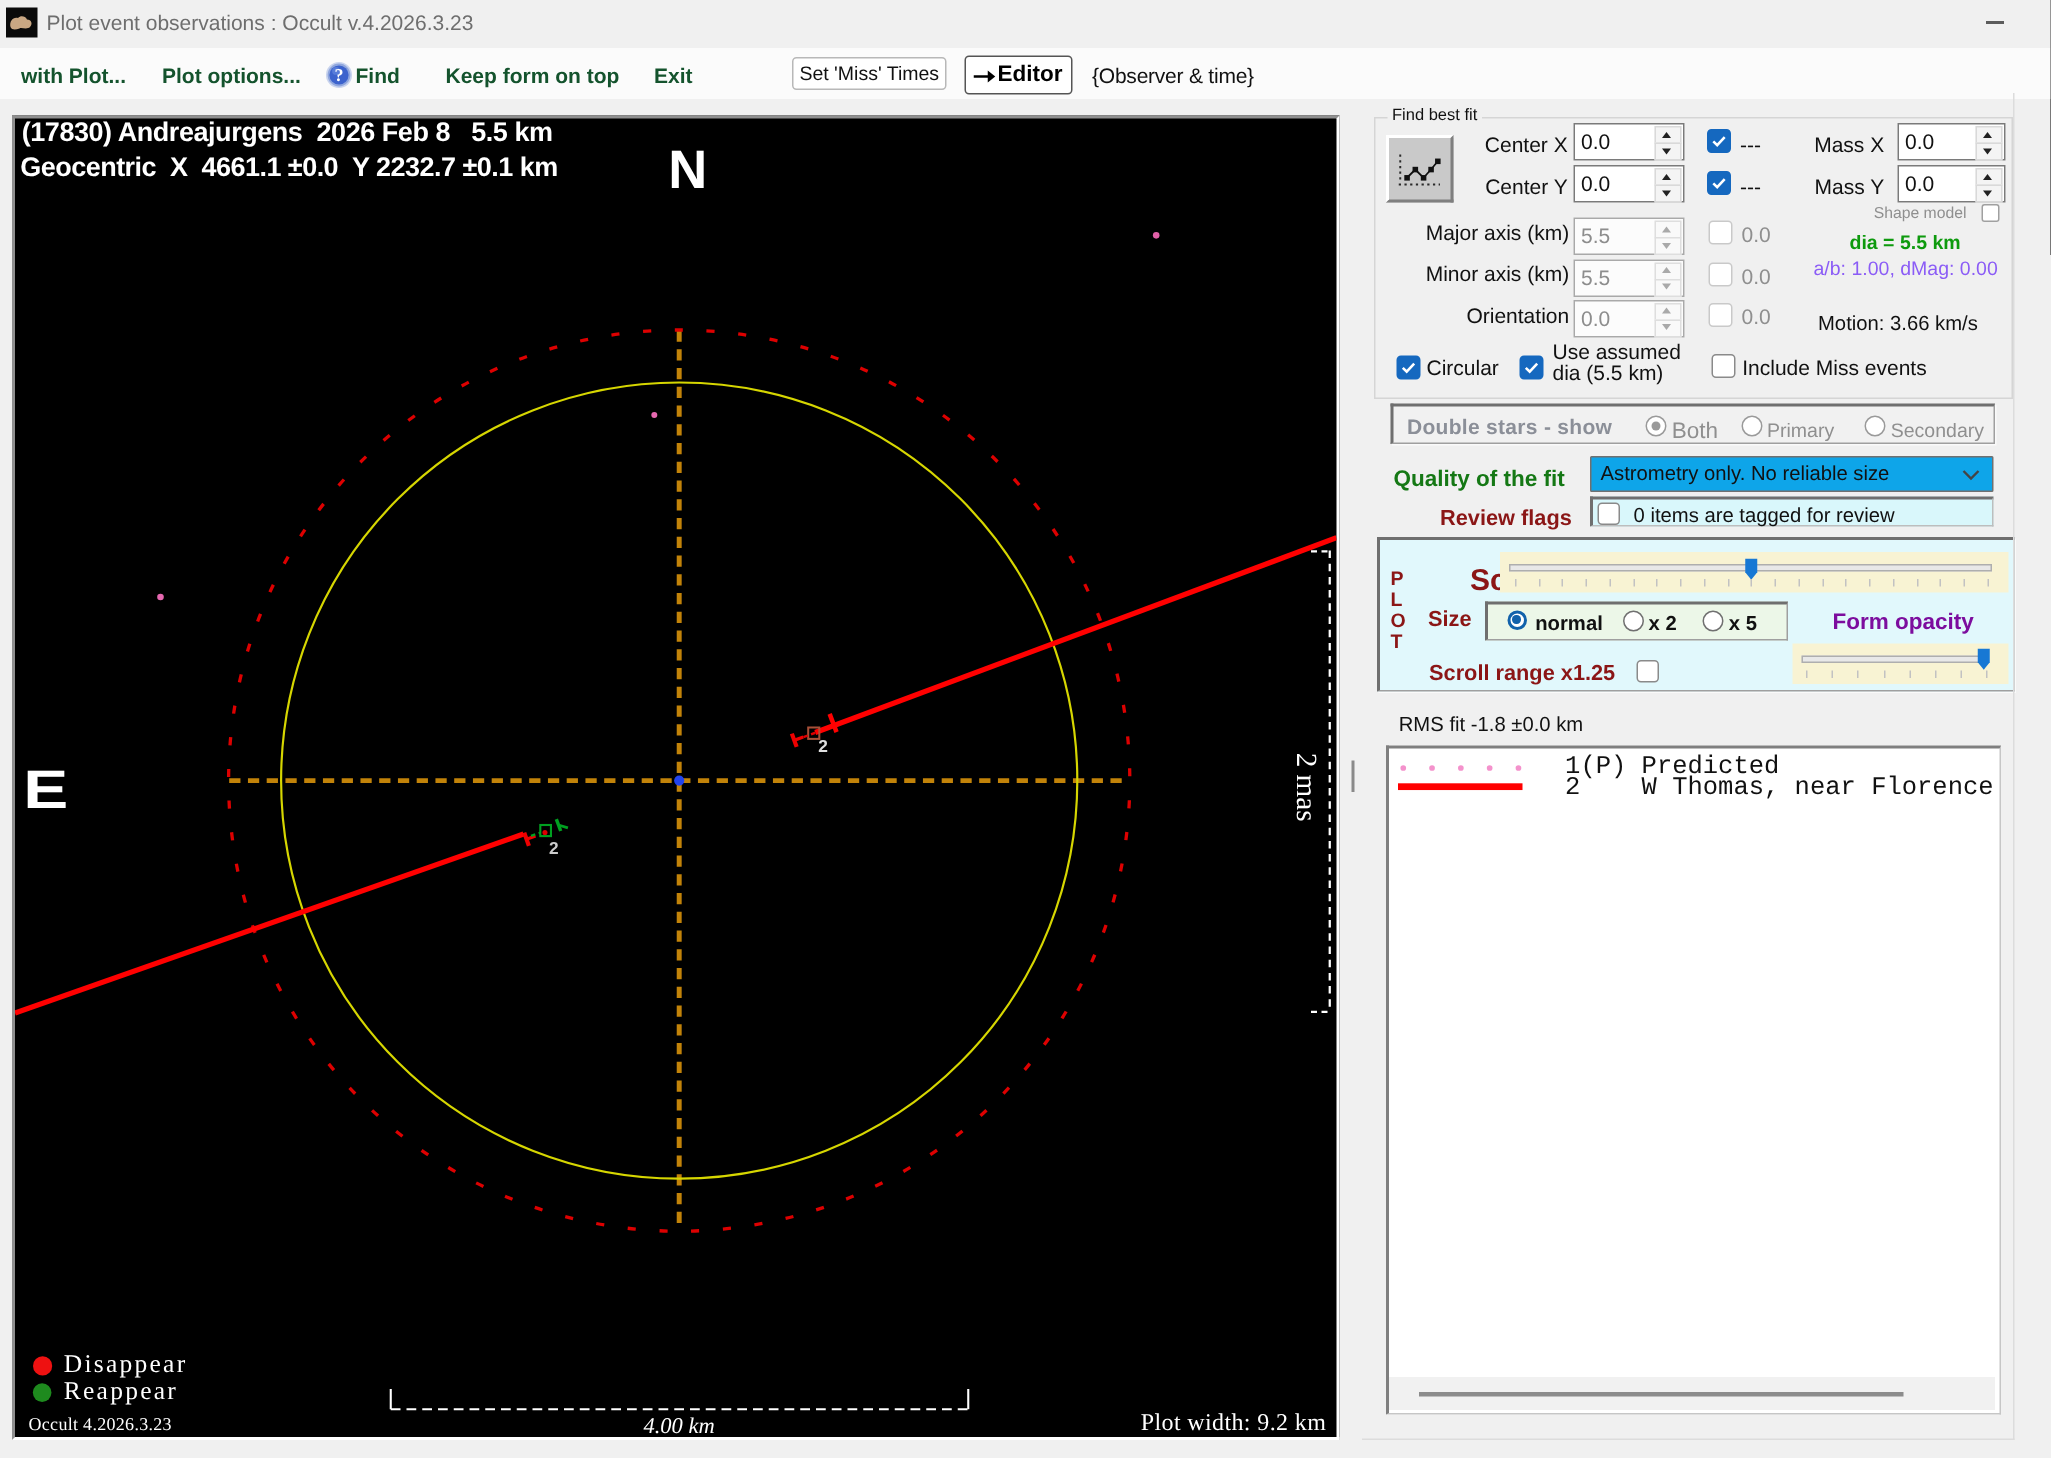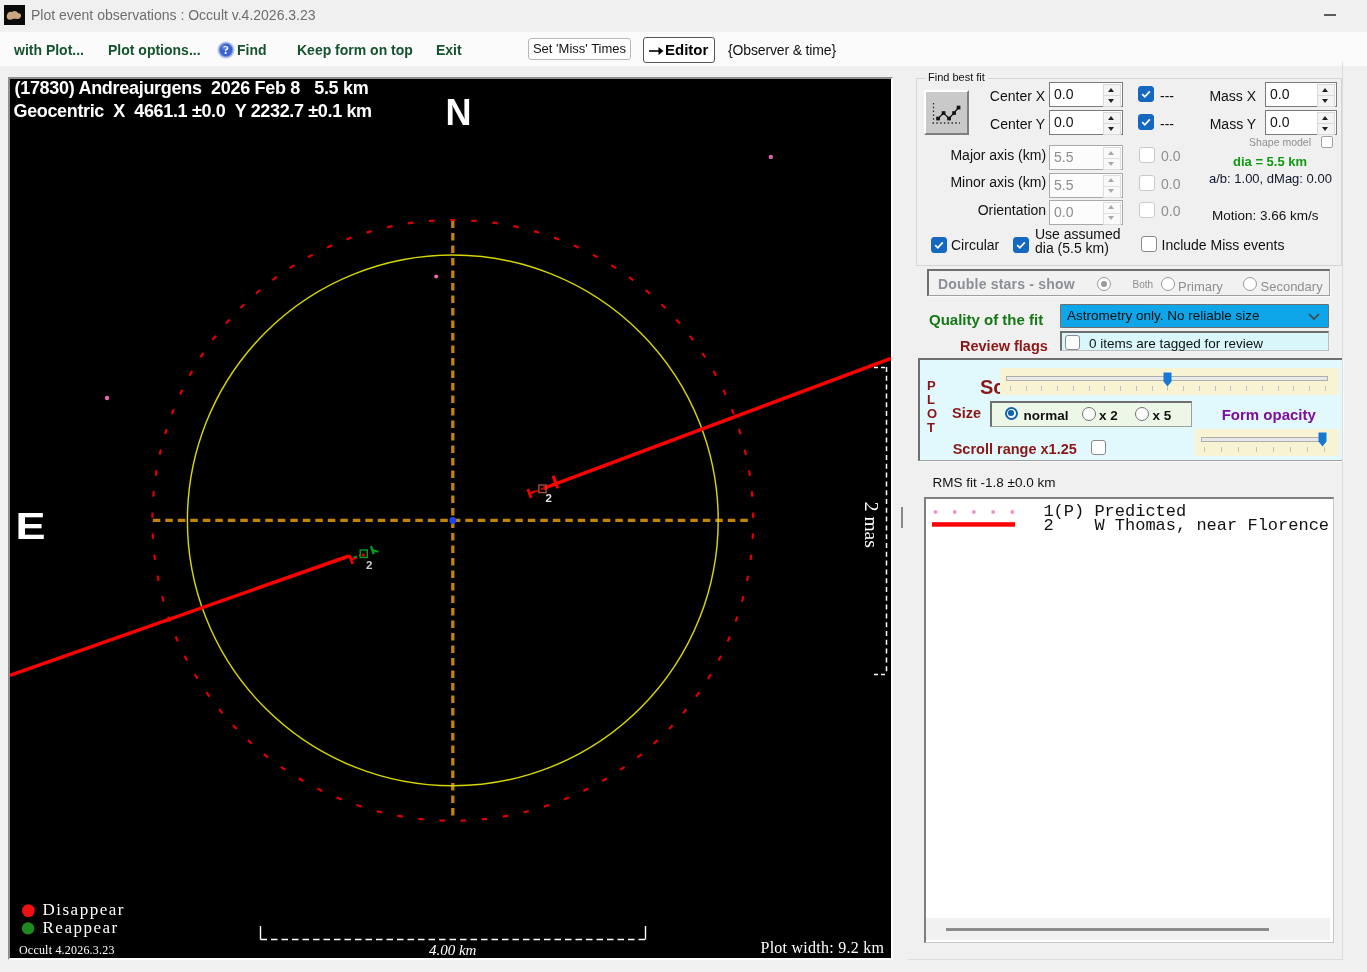--- a/index.html
+++ b/index.html
@@ -246,21 +246,21 @@
 <div class="abs lbl" style="left:1160px;top:88px;">---</div>
 <div class="abs lbl" style="left:1160px;top:116px;">---</div>
 <div class="abs lbl graylbl" style="left:1161px;top:148px;">0.0</div>
 <div class="abs lbl graylbl" style="left:1161px;top:175.5px;">0.0</div>
 <div class="abs lbl graylbl" style="left:1161px;top:202.5px;">0.0</div>
 
 <div class="abs lbl graylbl rlbl" style="left:1211px;top:136px;width:100px;font-size:10.5px;">Shape model</div>
 <div class="abs" style="left:1321px;top:136px;width:10px;height:10px;background:#fff;border:1px solid #a0a0a0;border-radius:2px;"></div>
 
 <div class="abs lbl" style="left:1233px;top:154px;color:#0e9a0e;font-weight:bold;font-size:13px;">dia = 5.5 km</div>
-<div class="abs lbl" style="left:1209px;top:170.5px;color:#0f172a;font-size:13px;">a/b: 1.00, dMag: 0.00</div>
+<div class="abs lbl" style="left:1209px;top:170.5px;color:#8b5cf6;font-size:13px;">a/b: 1.00, dMag: 0.00</div>
 <div class="abs lbl" style="left:1212px;top:207.5px;font-size:13.5px;">Motion: 3.66 km/s</div>
 
 <div class="cb cbc" style="left:931px;top:236.5px;">
     <svg width="12" height="12" viewBox="0 0 12 12">
       <polyline points="2.2,6.2 4.8,8.8 9.8,3.4" fill="none" stroke="#fff" stroke-width="1.7"></polyline>
     </svg>
   </div>
 <div class="abs lbl" style="left:951px;top:236.5px;">Circular</div>
 <div class="cb cbc" style="left:1013px;top:236.5px;">
     <svg width="12" height="12" viewBox="0 0 12 12">
@@ -269,21 +269,21 @@
   </div>
 <div class="abs lbl" style="left:1035px;top:227px;line-height:14.2px;">Use assumed<br>dia (5.5 km)</div>
 <div class="cb cbu" style="left:1141px;top:236px;"></div>
 <div class="abs lbl" style="left:1161.5px;top:236.5px;">Include Miss events</div>
 
 <div class="abs" style="left:927px;top:269px;width:400px;height:24px;border-style:solid;border-width:2px 1px 1px 2px;border-color:#6f6f6f #9f9f9f #9f9f9f #6f6f6f;box-shadow:1px 1px 0 #fafafa;background:#f1f1f1;"></div>
 <div class="abs lbl" style="left:938px;top:276px;font-size:14px;font-weight:bold;color:#8b8f98;letter-spacing:0.2px;">Double stars - show</div>
 <div class="radio" style="left:1097px;top:276.5px;border:1.6px solid #9a9a9a;">
     <span style="position:absolute;left:3px;top:3px;width:6px;height:6px;border-radius:50%;background:#9a9a9a;"></span>
   </div>
-<div class="abs lbl graylbl" style="left:1114.5px;top:278.5px;font-size:10px;margin-left:18px;">Both</div>
+<div class="abs lbl graylbl" style="left:1114.5px;top:278.5px;font-size:15px;">Both</div>
 <div class="radio" style="left:1161px;top:276.5px;border:1.6px solid #9a9a9a;"></div>
 <div class="abs lbl graylbl" style="left:1178px;top:278.5px;font-size:13px;">Primary</div>
 <div class="radio" style="left:1243px;top:276.5px;border:1.6px solid #9a9a9a;"></div>
 <div class="abs lbl graylbl" style="left:1260.5px;top:278.5px;font-size:13px;">Secondary</div>
 
 <div class="abs lbl dgreen" style="left:929px;top:310.5px;font-size:15px;">Quality of the fit</div>
 <div class="abs" style="left:1060px;top:304px;width:267px;height:22px;background:#0ea5e9;border:1px solid #707070;border-radius:1px;">
 <span style="position:absolute;left:6px;top:3px;font-size:13.5px;color:#111;">Astrometry only. No reliable size</span>
 <svg width="12" height="8" style="position:absolute;right:8px;top:8px;">
       <polyline points="1,1 6,6 11,1" fill="none" stroke="#444" stroke-width="1.6"></polyline>

